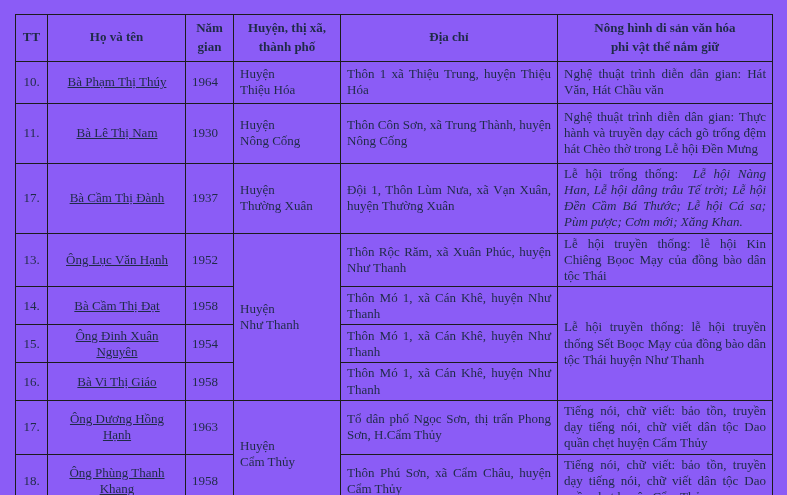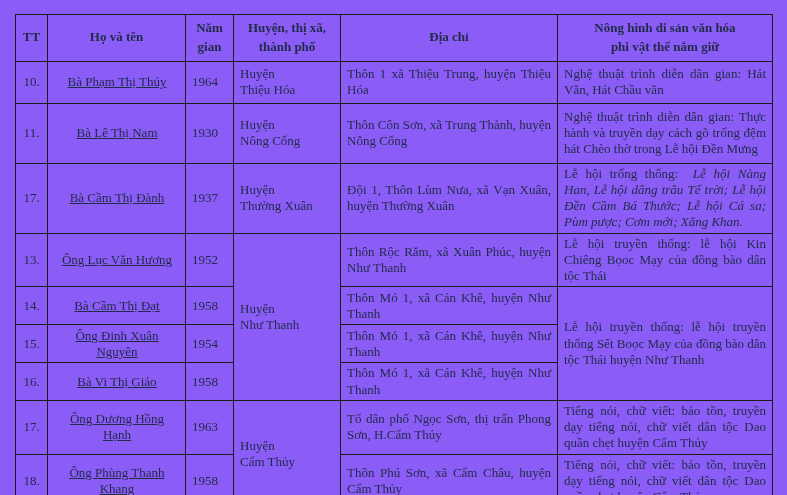--- a/index.html
+++ b/index.html
@@ -108,21 +108,21 @@
         <td class="tt">17.</td>
         <td class="name">Bà Cầm Thị Đành</td>
         <td class="year">1937</td>
         <td class="dist pre">Huyện
 Thường Xuân</td>
         <td class="addr">Đội 1, Thôn Lùm Nưa, xã Vạn Xuân, huyện Thường Xuân</td>
         <td class="her"><span>Lễ hội trống thống: </span><span class="it">Lễ hội Nàng Han, Lễ hội dâng trâu Tế trời; Lễ hội Đền Cầm Bá Thước; Lễ hội Cá sa; Pùm pược; Cơm mới; Xăng Khan.</span></td>
       </tr>
       <tr class="r13">
         <td class="tt">13.</td>
-        <td class="name">Ông Lục Văn Hương</td>
+        <td class="name">Ông Lục Văn Hạnh</td>
         <td class="year">1952</td>
         <td class="dist pre" rowspan="4">Huyện
 Như Thanh</td>
         <td class="addr">Thôn Rộc Răm, xã Xuân Phúc, huyện Như Thanh</td>
         <td class="her">Lễ hội truyền thống: lễ hội Kin Chiêng Bọoc Mạy của đồng bào dân tộc Thái</td>
       </tr>
       <tr class="r14">
         <td class="tt">14.</td>
         <td class="name">Bà Cầm Thị Đạt</td>
         <td class="year">1958</td>

